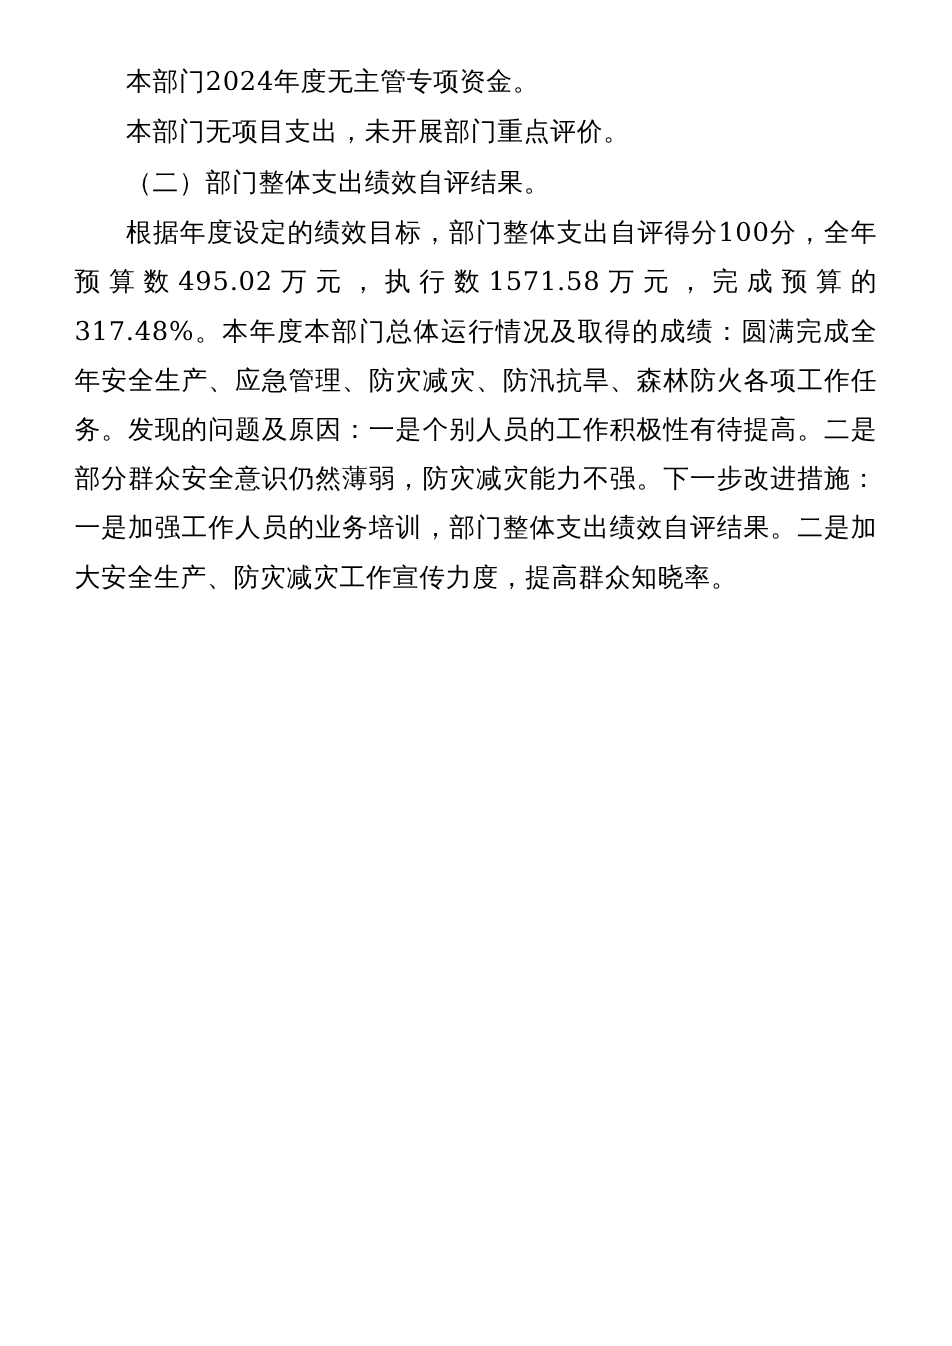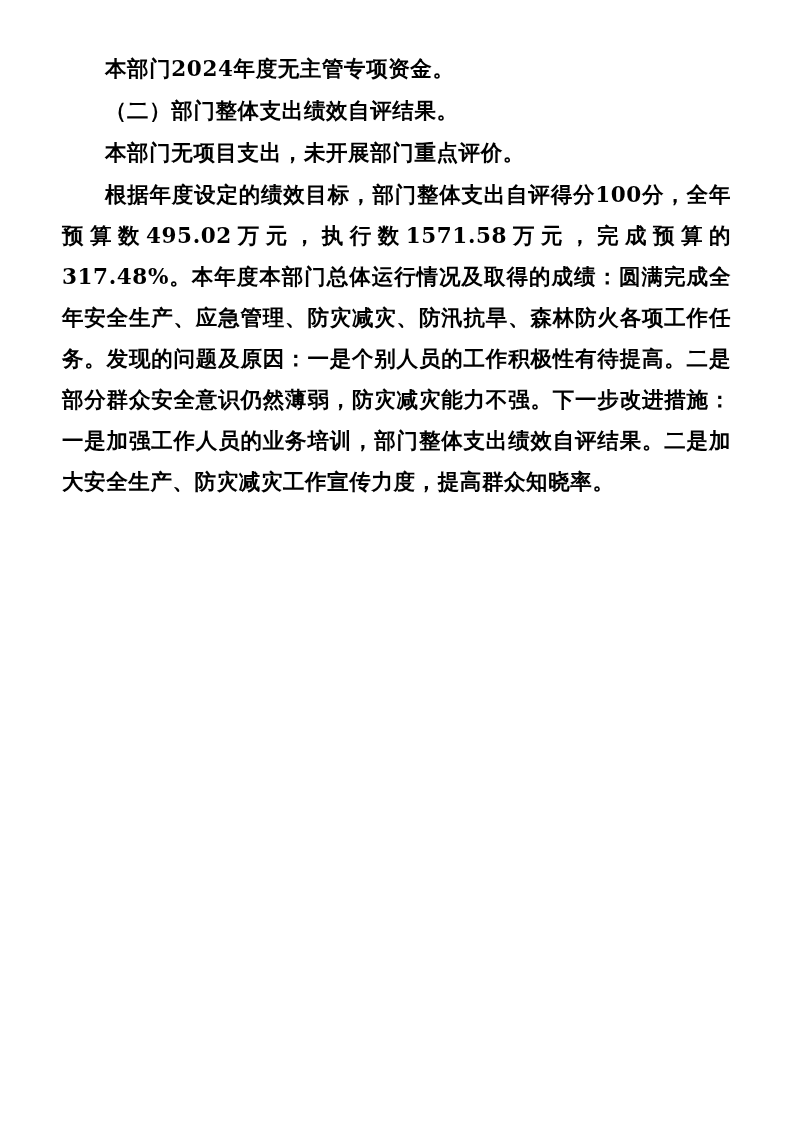--- a/index.html
+++ b/index.html
@@ -26,32 +26,31 @@
     font-size: 21.5px;
     line-height: 41px;
     letter-spacing: 0.6px;
     text-align: justify;
     text-justify: inter-ideograph;
   }
   .para {
     margin: 0 0 0 0;
     text-indent: 2em;
     padding: 0;
-    font-weight: bold;
   }
   .para + .para {
     margin-top: 1px;
   }
   .para-block {
     margin-top: 2px;
   }
 </style>
 </head>
 <body>
 
 <div class="page">
   <div class="doc-body">
     <p class="para">本部门2024年度无主管专项资金。</p>
+    <p class="para">本部门无项目支出，未开展部门重点评价。</p>
     <p class="para">（二）部门整体支出绩效自评结果。</p>
-    <p class="para">本部门无项目支出，未开展部门重点评价。</p>
     <p class="para para-block">根据年度设定的绩效目标，部门整体支出自评得分100分，全年预算数495.02万元，执行数1571.58万元，完成预算的317.48%。本年度本部门总体运行情况及取得的成绩：圆满完成全年安全生产、应急管理、防灾减灾、防汛抗旱、森林防火各项工作任务。发现的问题及原因：一是个别人员的工作积极性有待提高。二是部分群众安全意识仍然薄弱，防灾减灾能力不强。下一步改进措施：一是加强工作人员的业务培训，部门整体支出绩效自评结果。二是加大安全生产、防灾减灾工作宣传力度，提高群众知晓率。</p>
   </div>
 </div>
 
 </body></html>

